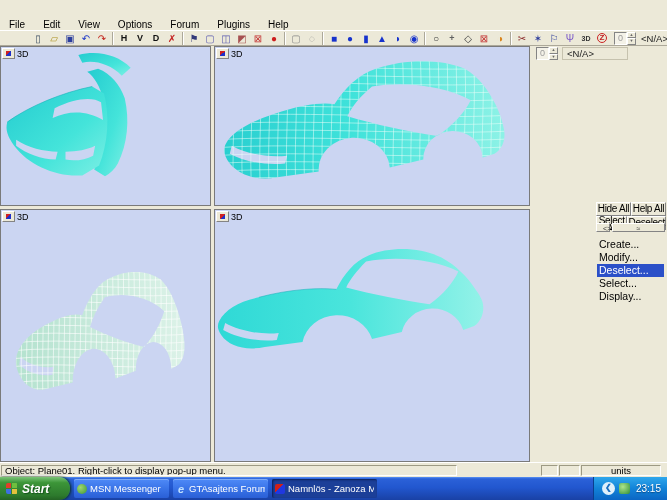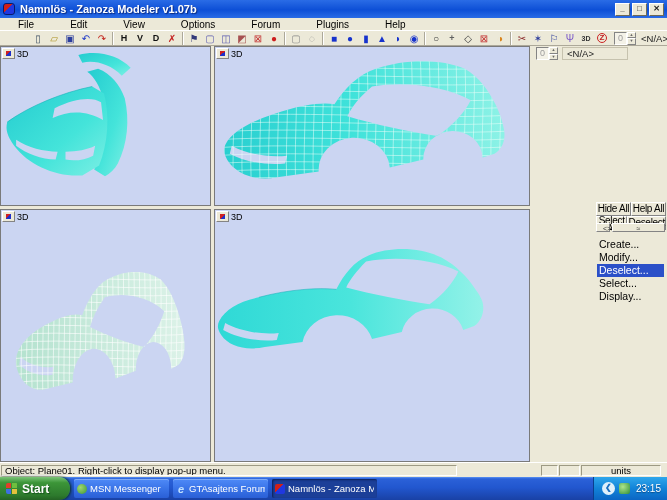--- a/index.html
+++ b/index.html
@@ -16,21 +16,21 @@
   .title-text{color:#fff;font-size:11px;font-weight:bold;margin-left:5px;
     text-shadow:1px 1px 1px #0a2a80;white-space:nowrap;}
   .win-btns{margin-left:auto;display:flex;gap:2px;}
   .win-btn{width:15px;height:13px;background:#ece9d8;border:1px solid;
     border-color:#fff #6e6a56 #6e6a56 #fff;font-size:8px;line-height:10px;
     text-align:center;color:#222;font-weight:bold;}
 
   
   .menubar{position:absolute;left:0;top:18px;width:667px;height:13px;background:#ece9d8;
     display:flex;align-items:center;font-size:10px;color:#000;border-bottom:1px solid #fff;}
-  .menu-item{padding:0 18px;height:13px;line-height:13px;}
+  .menu-item{padding:0 9px;height:13px;line-height:13px;}
 
   
   .toolbar{position:absolute;left:0;top:31px;width:667px;height:15px;background:#ece9d8;
     display:flex;align-items:center;padding-left:30px;border-bottom:1px solid #aca899;}
   .tbico{width:16px;height:13px;display:inline-flex;align-items:center;justify-content:center;
     font-size:10px;line-height:13px;background:#ece9d8;border:1px solid transparent;cursor:default;}
   .tbico.bold{font-weight:bold;font-size:9px;}
   .tbico.small{font-size:7px;font-weight:bold;}
   .tbico.circ{font-size:8px;font-weight:bold;}
   .tbico.circ i{font-style:normal;border:1px solid #c22;border-radius:50%;width:10px;height:10px;
@@ -96,21 +96,21 @@
   .taskbar{position:absolute;left:0;top:477px;width:667px;height:23px;
     background:linear-gradient(180deg,#5a93f5 0%,#2b61d8 8%,#2257cf 45%,#1941a5 100%);display:flex;align-items:center;}
   .start-btn{width:70px;height:23px;border-radius:0 11px 11px 0;
     background:linear-gradient(180deg,#79c476 0%,#3c9538 25%,#2d7a2d 80%,#246324 100%);
     display:flex;align-items:center;padding-left:6px;box-shadow:1px 0 3px #0a2a10;}
   .start-flag{width:12px;height:11px;border-radius:2px;background:
     linear-gradient(#e23d2a,#e23d2a) 0 0/5px 5px no-repeat,
     linear-gradient(#6fbf3f,#6fbf3f) 6px 0/5px 5px no-repeat,
     linear-gradient(#3d6fe2,#3d6fe2) 0 6px/5px 5px no-repeat,
     linear-gradient(#e2c23d,#e2c23d) 6px 6px/5px 5px no-repeat;}
-  .start-text{color:#fff;font-size:12px;font-weight:bold;margin-left:4px;
+  .start-text{color:#fff;font-size:12px;font-weight:bold;font-style:italic;margin-left:4px;
     text-shadow:1px 1px 1px #14531a;}
   .task-btn{width:95px;height:19px;margin-left:4px;border-radius:2px;
     background:linear-gradient(180deg,#4f8af7 0%,#3a74e8 50%,#2a5fd6 100%);
     box-shadow:inset 0 1px 0 #7fabf7;display:flex;align-items:center;padding:0 3px;color:#fff;font-size:9.5px;}
   .task-btn .tlabel{white-space:nowrap;overflow:hidden;margin-left:3px;}
   .task-btn.active{width:105px;background:#1c3f98;box-shadow:inset 1px 1px 2px #0c2158;}
   .ticon{width:10px;height:10px;flex:0 0 10px;border-radius:2px;}
   .ticon.msn{background:radial-gradient(circle at 35% 35%,#9fd86f,#3c9538);border-radius:50%;}
   .ticon.ie{background:transparent;color:#bfe0ff;font-size:11px;font-weight:bold;font-style:italic;
     line-height:10px;text-align:center;}
@@ -121,29 +121,20 @@
     font-size:8px;line-height:12px;text-align:center;font-weight:bold;}
   .tray-icon{width:11px;height:11px;border-radius:2px;margin-left:4px;
     background:radial-gradient(circle at 35% 35%,#aee58a,#2f8f3a);}
   .tray-clock{color:#fff;font-size:10px;margin-left:6px;text-shadow:0 1px 1px #084a8a;}
 </style>
 </head>
 <body>
 
 <div id="screen">
 
-  <div class="titlebar">
-    <span class="app-icon"></span>
-    <span class="title-text">Namnlös - Zanoza Modeler v1.07b</span>
-    <span class="win-btns">
-      <span class="win-btn">_</span>
-      <span class="win-btn">□</span>
-      <span class="win-btn">✕</span>
-    </span>
-  </div>
 
   <div class="menubar">
     <span class="menu-item">File</span>
     <span class="menu-item">Edit</span>
     <span class="menu-item">View</span>
     <span class="menu-item">Options</span>
     <span class="menu-item">Forum</span>
     <span class="menu-item">Plugins</span>
     <span class="menu-item">Help</span>
   </div>

